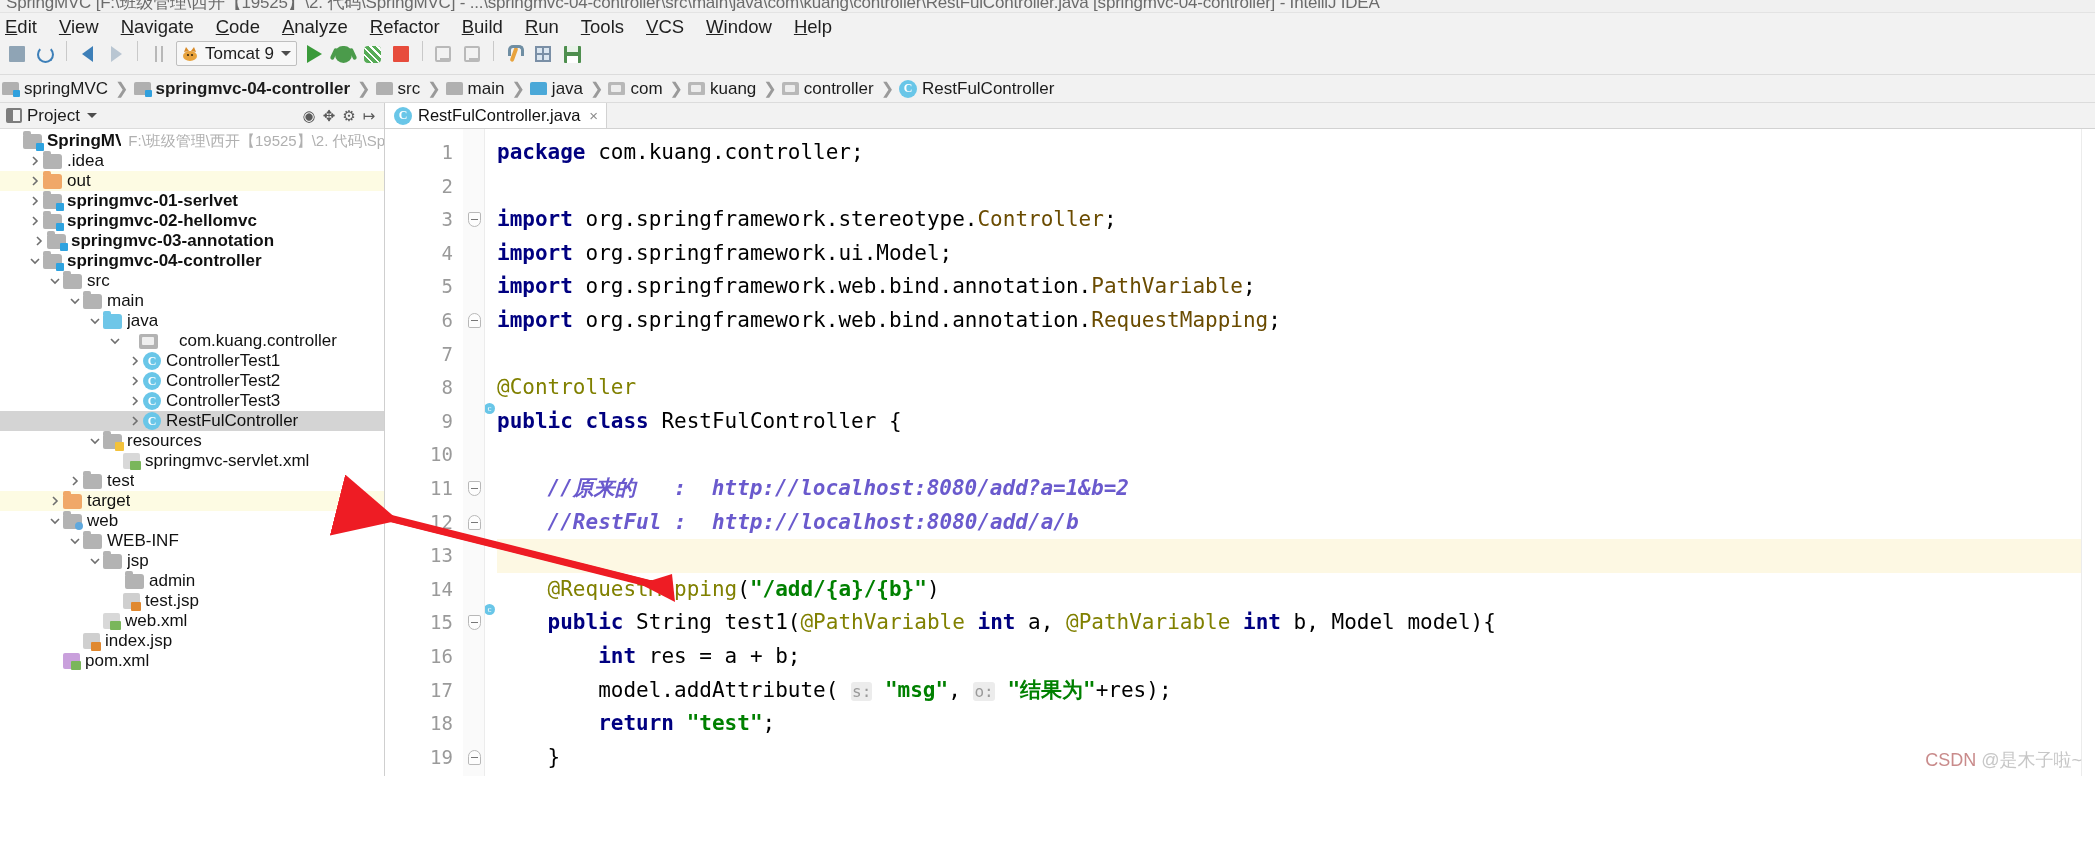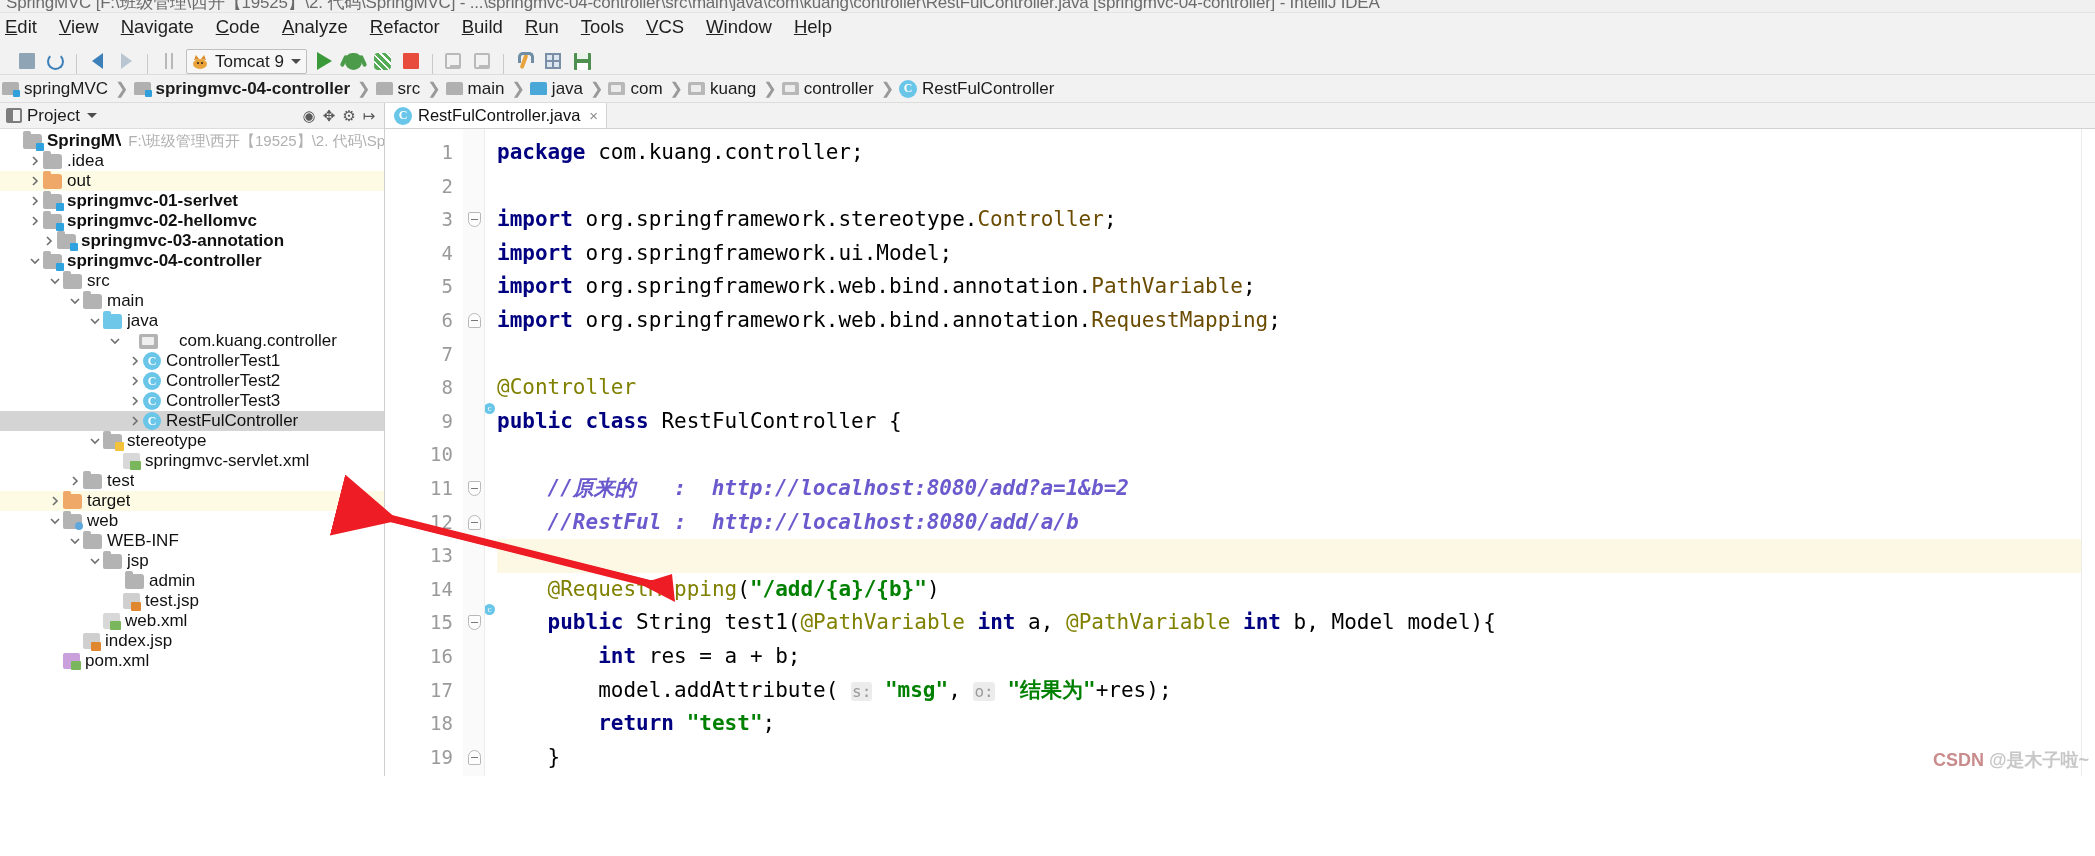--- a/index.html
+++ b/index.html
@@ -54,22 +54,22 @@
   }
   .menu-item:first-child { padding-left: 5px; }
   .menu-item u { text-decoration: underline; text-underline-offset: 1px; }
 
   
   .toolbar {
     height: 34px;
     flex: 0 0 34px;
     background: #f2f2f2;
     display: flex;
-    align-items: flex-end;
-    padding-left: 12px;
+    align-items: flex-start;
+    padding-left: 2px;
     border-bottom: 1px solid #dcdcdc;
     position: relative;
   }
   .tb-btn {
     width: 29px; height: 26px;
     display: flex; align-items: center; justify-content: center;
     position: relative;
   }
   .tb-sep {
     width: 1px; height: 20px;
@@ -511,25 +511,24 @@
   .arrow-svg {
     position: absolute;
     left: 0; top: 0;
     width: 2095px; height: 856px;
     pointer-events: none;
   }
 
   
   .watermark {
     position: absolute;
-    right: 6px; bottom: 4px;
+    right: 13px; bottom: 4px;
     font-size: 18px;
     color: #c7c7c7;
     white-space: nowrap;
-    font-weight: bold;
   }
   .watermark .wm-red { color: #c98b8b; }
 </style>
 </head>
 <body>
 
 <div id="app">
 
   <div class="titlebar">
     <div class="titlebar-text">SpringMVC [F:\班级管理\西开【19525】\2. 代码\SpringMVC] - ...\springmvc-04-controller\src\main\java\com\kuang\controller\RestFulController.java [springmvc-04-controller] - IntelliJ IDEA</div>
@@ -720,21 +719,21 @@
             <span class="twisty">
               <svg width="10" height="10" viewBox="0 0 10 10">
                 <path d="M3 1 L7 5 L3 9" stroke="#6f6f6f" stroke-width="1.6" fill="none"></path>
               </svg>
             </span>
             <span class="row-ico">
               <span class="f-gray f-mod"></span>
             </span>
             <span class="row-label b">springmvc-02-hellomvc</span>
           </div>
-          <div class="row" style="padding-left: 40px;">
+          <div class="row" style="padding-left: 30px;">
             <span class="twisty">
               <svg width="10" height="10" viewBox="0 0 10 10">
                 <path d="M3 1 L7 5 L3 9" stroke="#6f6f6f" stroke-width="1.6" fill="none"></path>
               </svg>
             </span>
             <span class="row-ico">
               <span class="f-gray f-mod"></span>
             </span>
             <span class="row-label b">springmvc-03-annotation</span>
           </div>
@@ -839,21 +838,21 @@
           </div>
           <div class="row" style="padding-left: 86px;">
             <span class="twisty">
               <svg width="10" height="10" viewBox="0 0 10 10">
                 <path d="M1 3 L5 7 L9 3" stroke="#6f6f6f" stroke-width="1.6" fill="none"></path>
               </svg>
             </span>
             <span class="row-ico">
               <span class="f-gray f-res"></span>
             </span>
-            <span class="row-label">stereotype</span>
+            <span class="row-label">resources</span>
           </div>
           <div class="row" style="padding-left: 106px;">
             <span class="twisty"></span>
             <span class="row-ico">
               <span class="xml-ico"></span>
             </span>
             <span class="row-label">springmvc-servlet.xml</span>
           </div>
           <div class="row" style="padding-left: 66px;">
             <span class="twisty">

